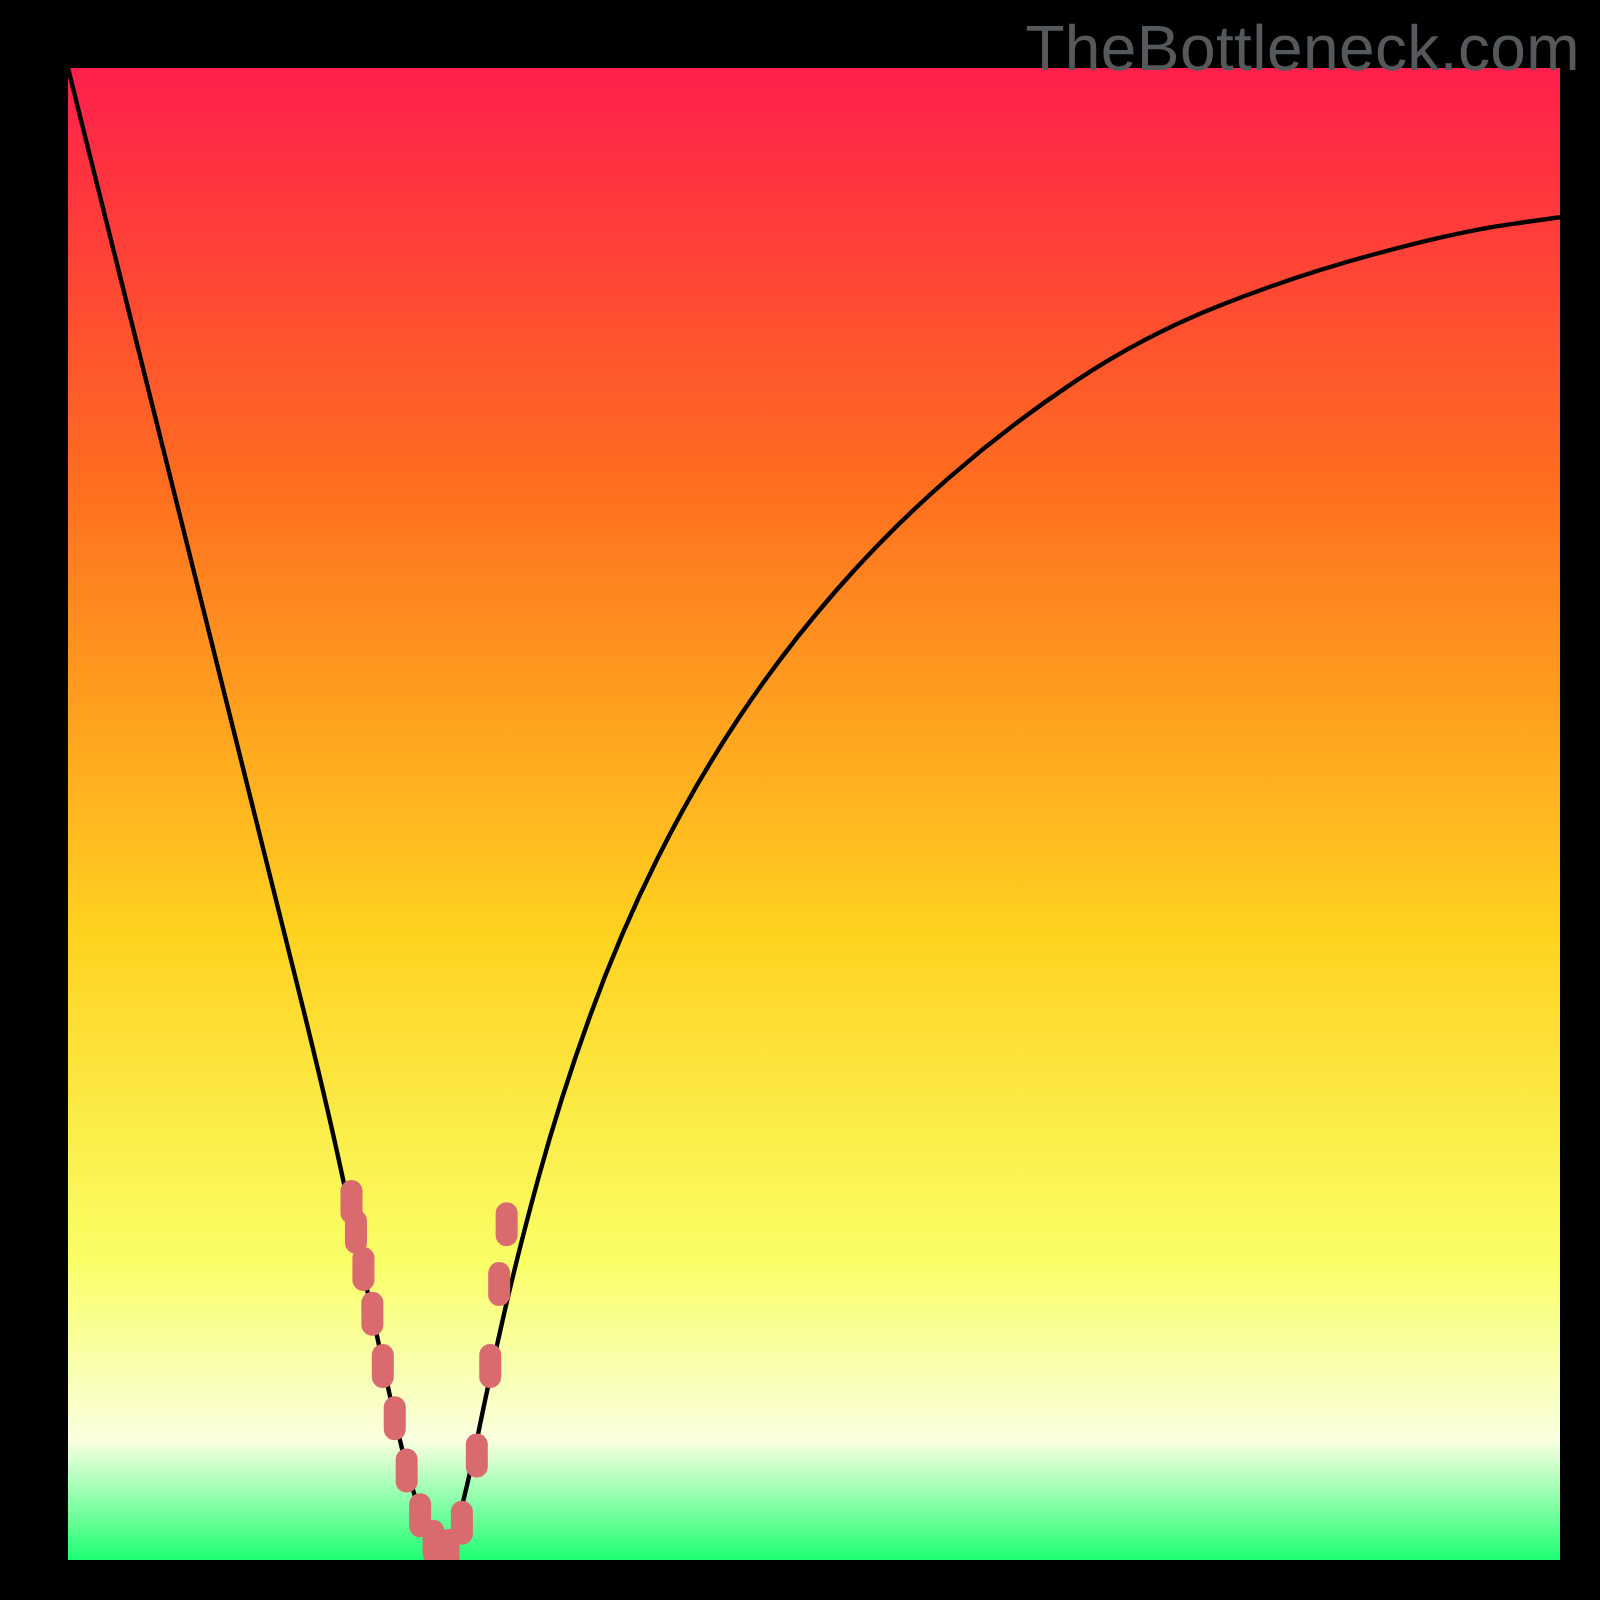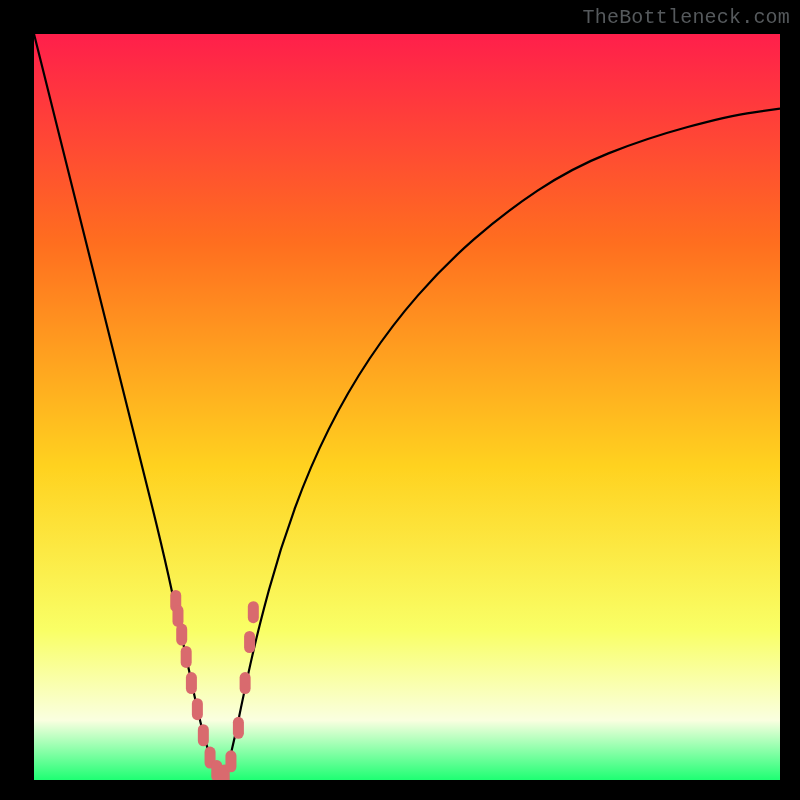--- a/index.html
+++ b/index.html
@@ -22,22 +22,22 @@
     position: absolute;
     left: 34px;
     top: 34px;
     width: 746px;
     height: 746px;
   }
   .watermark {
     position: absolute;
     top: 6px;
     right: 10px;
-    font-family: Liberation Mono, monospace;
-    font-size: 20px;
+    font-family: Liberation Sans, sans-serif;
+    font-size: 32px;
     font-weight: 500;
     color: #55595c;
     letter-spacing: 0.2px;
     user-select: none;
   }
 </style>
 </head>
 <body>
 
 <div class="frame">

